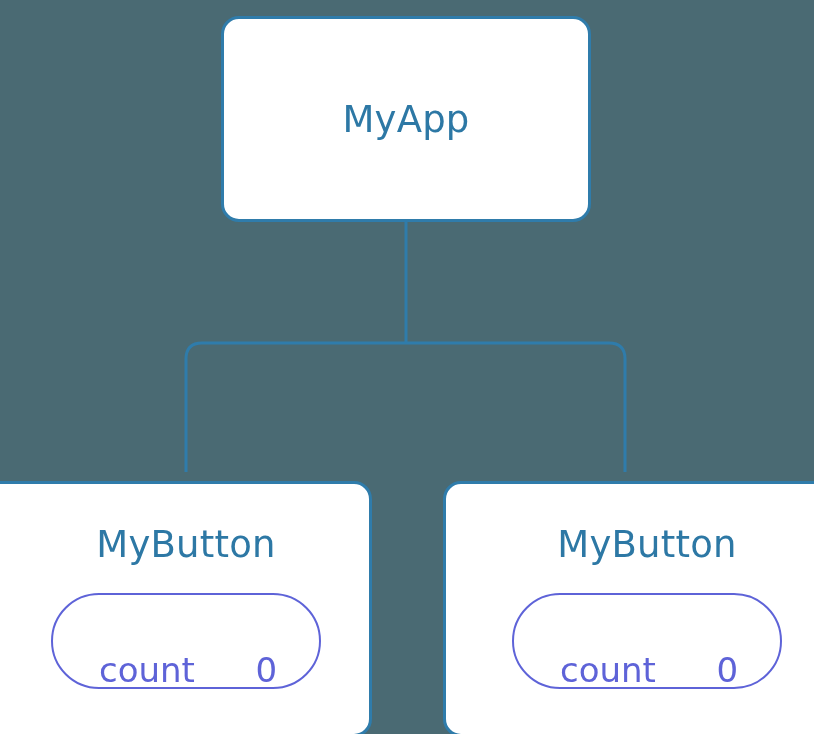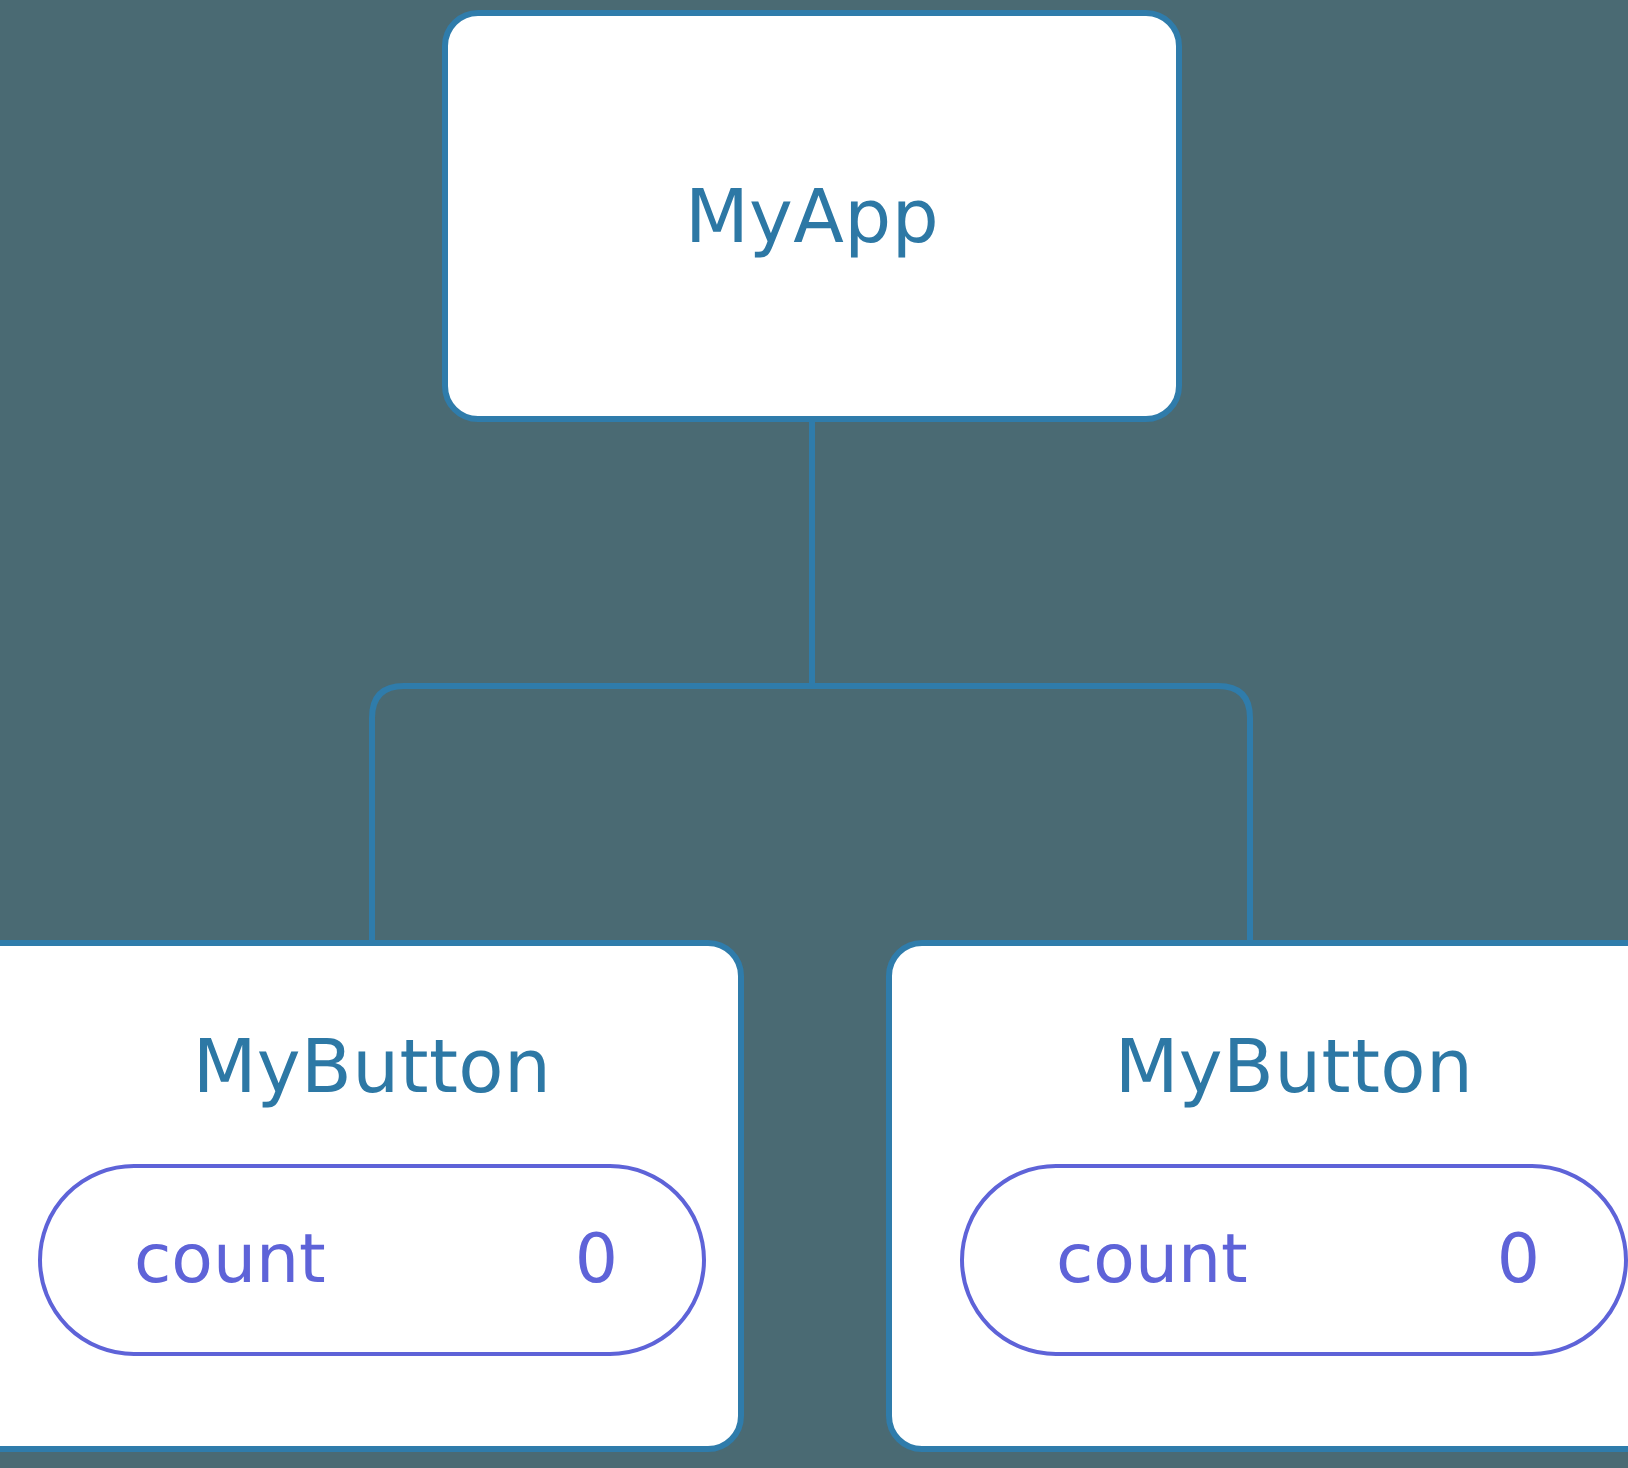--- a/index.html
+++ b/index.html
@@ -35,20 +35,21 @@
   
   .node-card {
     position: absolute;
     background: #ffffff;
     border: 3px solid #2f7cab;
     border-radius: 18px;
     box-sizing: border-box;
     display: flex;
     flex-direction: column;
     align-items: center;
+    margin-top: 11px;
   }
 
   .node-card.root {
     left: 221px;
     top: 5px;
     width: 370px;
     height: 206px;
     justify-content: center;
   }
 
@@ -88,24 +89,23 @@
   }
 
   
   .state-pill {
     margin-top: 30px;
     height: 96px;
     border: 2.5px solid #5e63d8;
     border-radius: 48px / 48px;
     box-sizing: border-box;
     display: flex;
-    align-items: center;
+    align-items: flex-end;
     background: transparent;
     overflow: hidden;
-    gap: 32px;
   }
 
   .pill-key {
     display: flex;
     align-items: center;
     justify-content: center;
     padding: 0 30px 0 46px;
     color: #5e63d8;
     font-size: 34px;
     line-height: 1;

